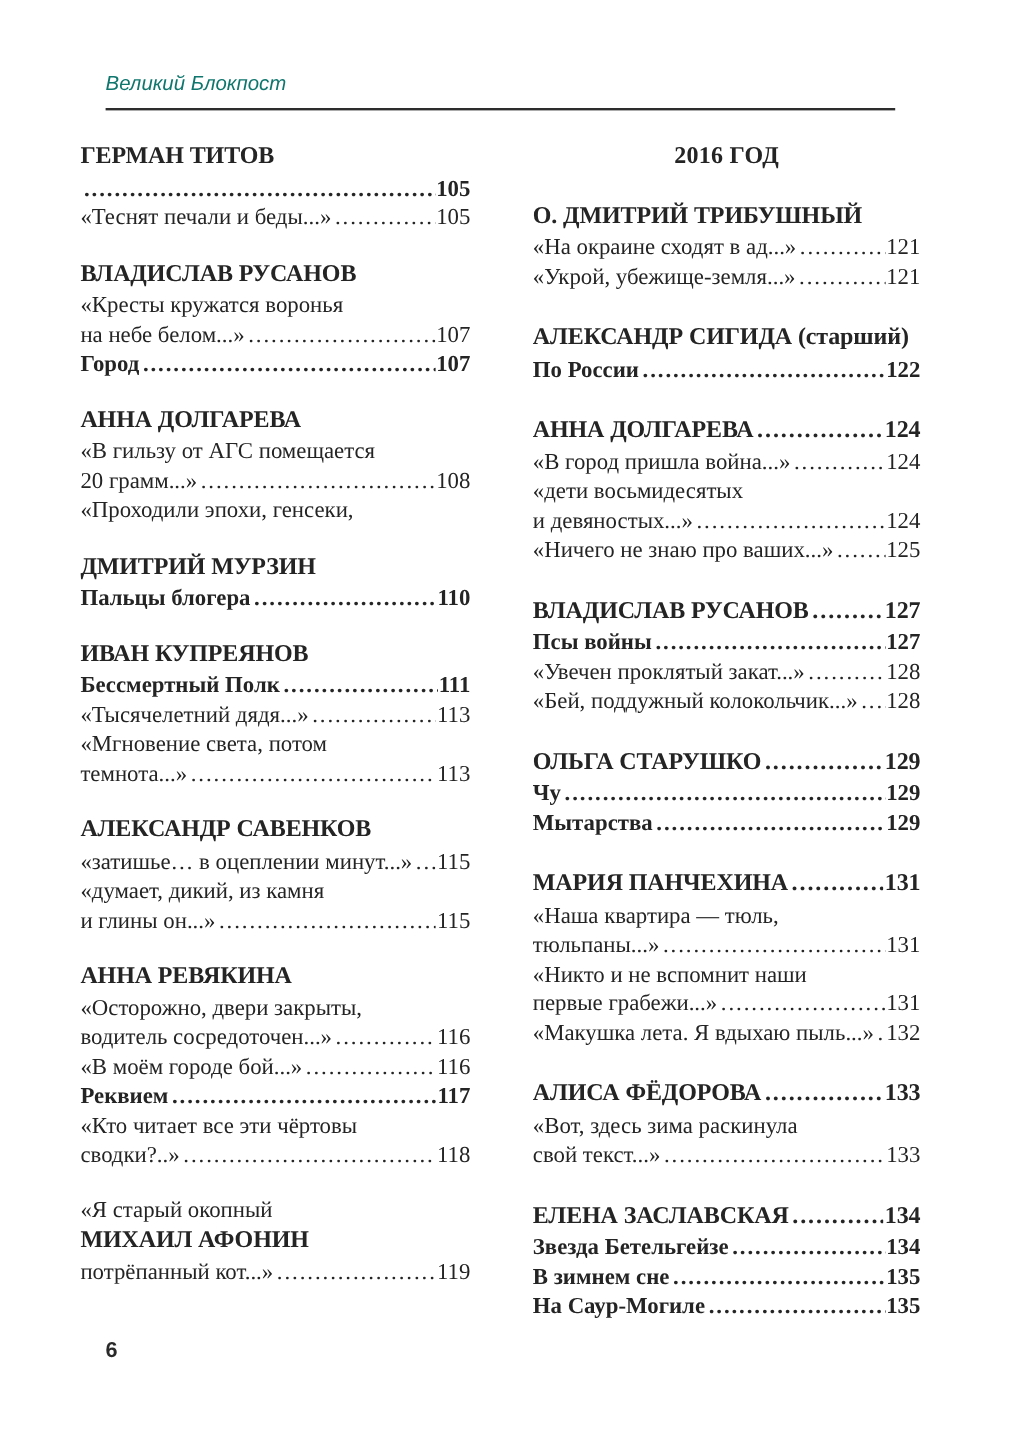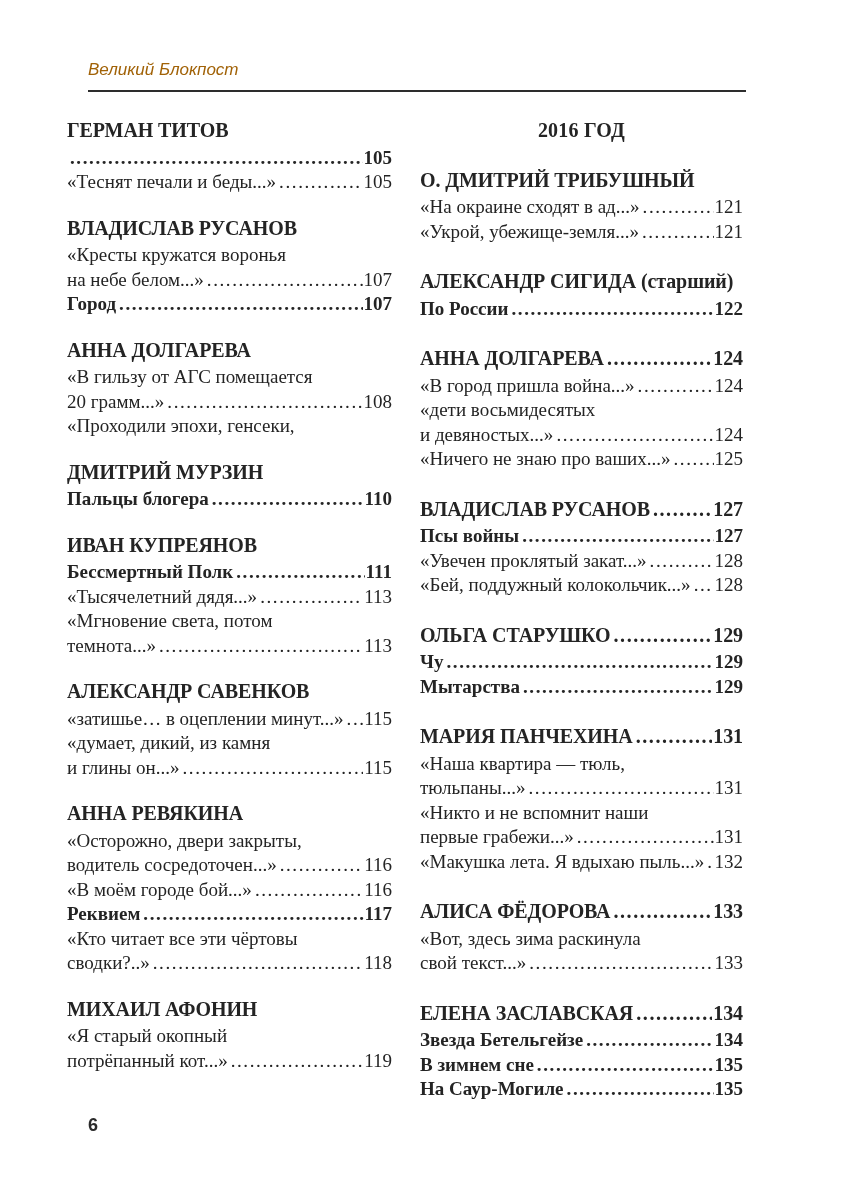--- a/index.html
+++ b/index.html
@@ -7,30 +7,30 @@
     position:relative;
     width:849px;height:1200px;
     background:#ffffff;
     overflow:hidden;
     font-family:"Liberation Serif", serif;
   }
   
   .running-title{
     position:absolute;left:88px;top:60px;
     font:italic 17px/20px "Liberation Sans", sans-serif;
-    color:#a16207;
+    color:#0f766e;
   }
   .header-rule{
     position:absolute;left:88px;top:90px;
     width:658px;height:2px;background:#2d2d2d;
   }
   
   .col{position:absolute;top:118px;}
   .col-left{left:67px;width:325px;}
-  .col-right{left:420px;width:323px;}
+  .col-right{left:444px;width:323px;}
   .year-heading{
     font:700 20px/24.5px "Liberation Serif", serif;
     color:#242424;text-align:center;letter-spacing:0.2px;
   }
   .toc-section{margin-top:21px;}
   .col-right .toc-section{margin-top:25px;}
   .col-left .toc-section:first-child{margin-top:0;}
   
   .toc-row{
     display:flex;align-items:baseline;
@@ -208,28 +208,28 @@
     <span class="t">«Кто читает все эти чёртовы</span>
 
   </div>
         <div class="toc-row">
     <span class="t">сводки?..»</span>
     <span class="dots"></span>
     <span class="pg">118</span>
   </div>
       </section>
       <section class="toc-section">
-    <div class="toc-row heading-row no-page">
+    <div class="toc-row no-page">
+    <span class="t">«Я старый окопный</span>
+
+  </div>
+  <div class="toc-row heading-row no-page">
       <span class="t">МИХАИЛ АФОНИН</span>
 
     </div>
-  <div class="toc-row no-page">
-    <span class="t">«Я старый окопный</span>
-
-  </div>
         <div class="toc-row">
     <span class="t">потрёпанный кот...»</span>
     <span class="dots"></span>
     <span class="pg">119</span>
   </div>
       </section>
     </div>
 
   <div class="col col-right">
     <div class="year-heading">2016 ГОД</div>

